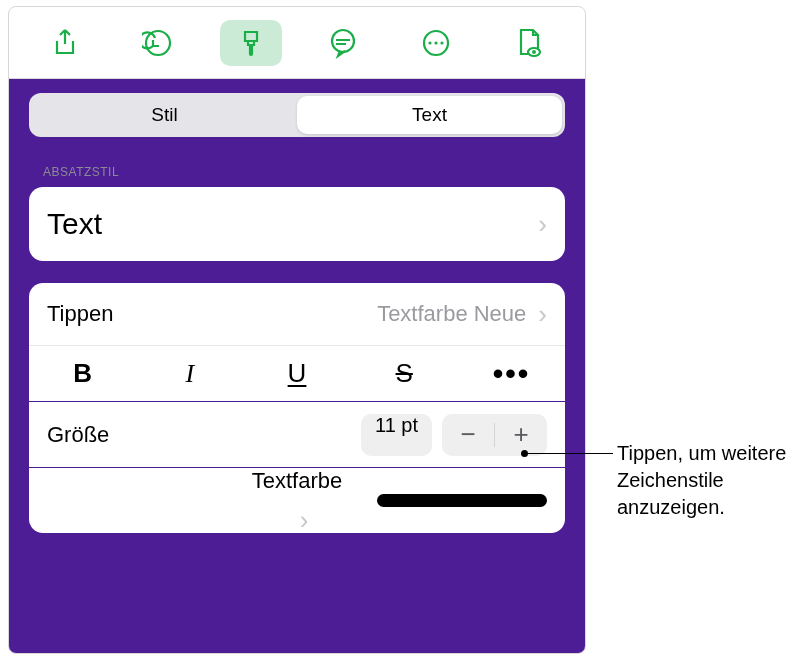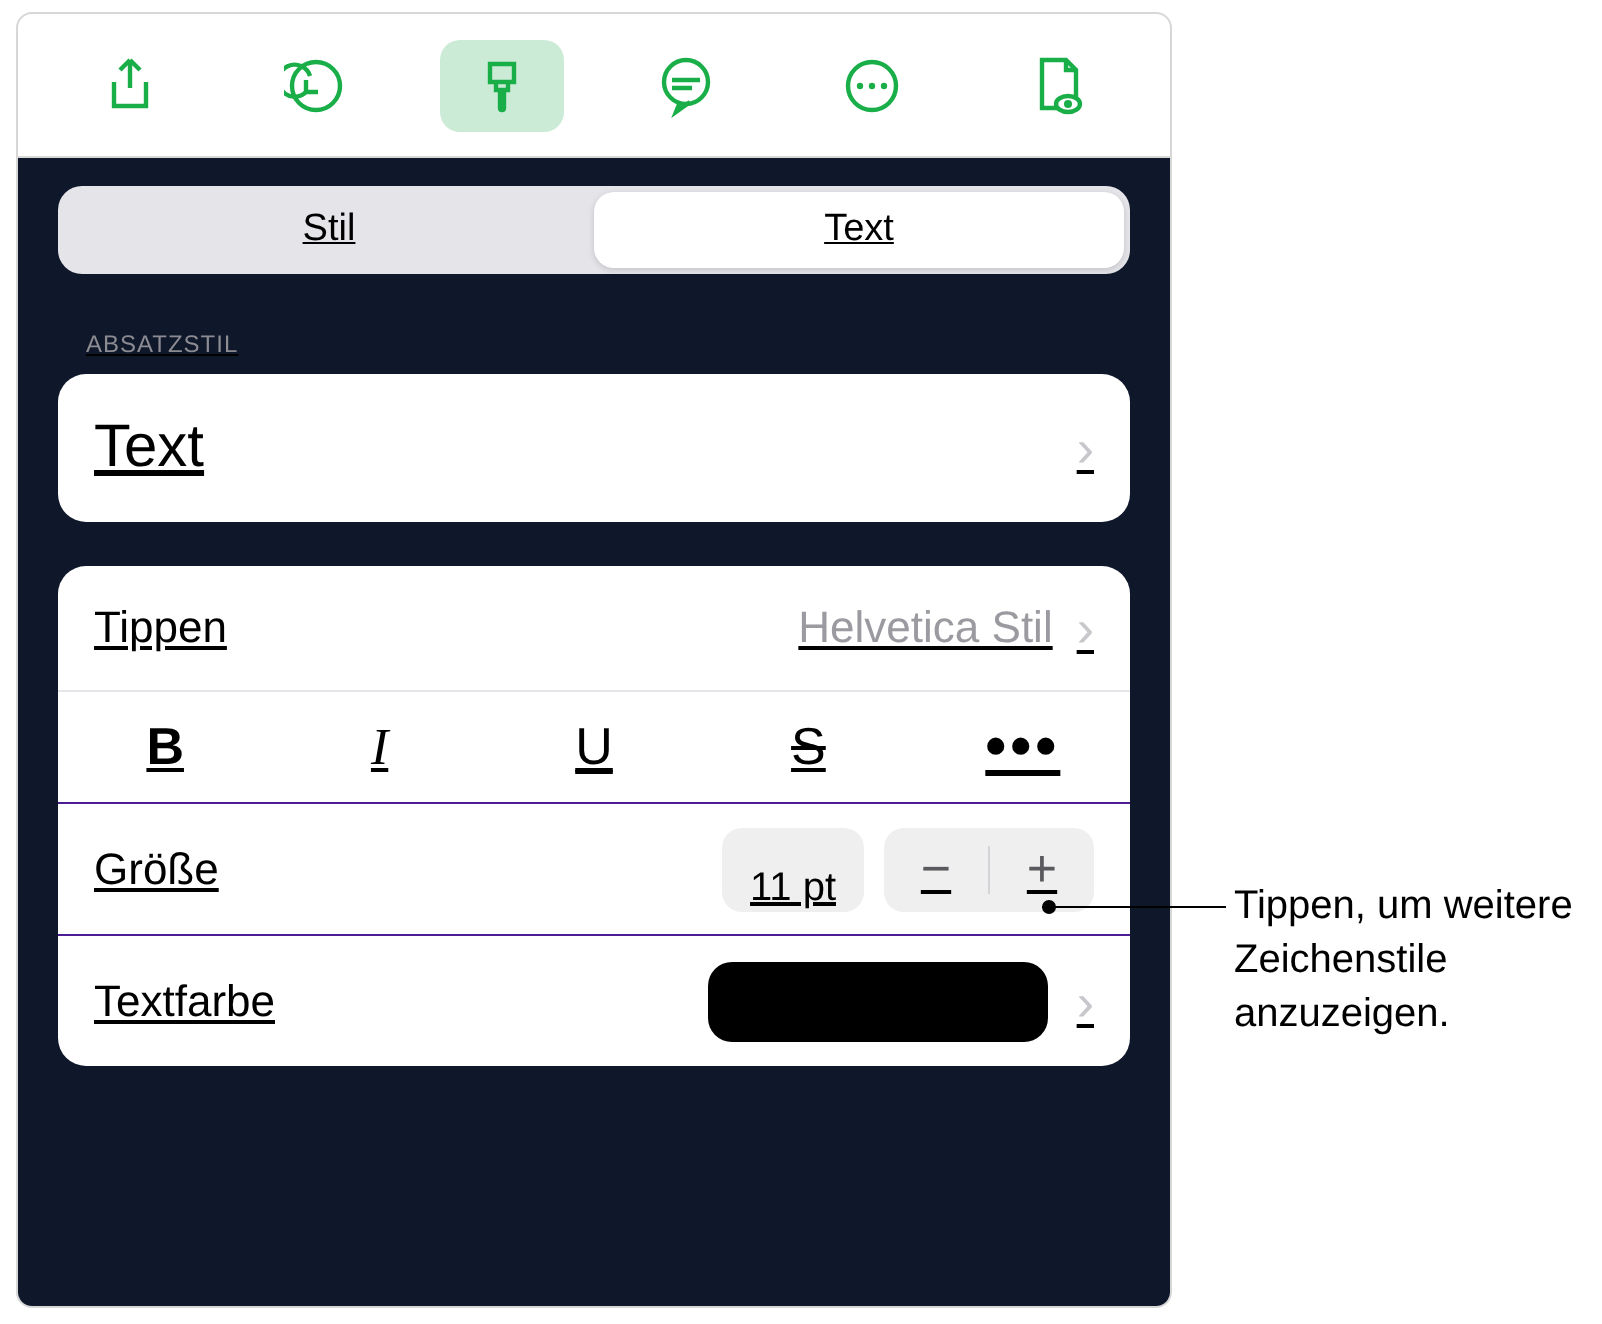--- a/index.html
+++ b/index.html
@@ -36,24 +36,23 @@
     align-items: center;
     justify-content: center;
     border-radius: 10px;
     cursor: pointer;
   }
   .toolbar .tbtn.active {
     background: #ccebd6;
   }
   .toolbar svg { stroke: #1aae49; fill: none; stroke-width: 2.2; }
   .body {
-    background: #0f172a;
+    background: #4c1d95;
     height: calc(100% - 72px);
     overflow: hidden;
-    text-decoration: underline;
   }
   .segmented {
     margin: 14px 20px 0 20px;
     height: 44px;
     background: #e4e4e9;
     border-radius: 12px;
     display: flex;
     padding: 3px;
   }
   .segmented .seg {
@@ -146,21 +145,21 @@
   .sbtn.strike { text-decoration: line-through; }
   .sbtn.more { font-size: 30px; letter-spacing: 2px; font-weight: 700; }
 
   .size-box {
     margin-left: auto;
     background: #efefef;
     height: 42px;
     padding: 0 14px;
     border-radius: 10px;
     display: flex;
-    align-items: flex-end;
+    align-items: flex-start;
     font-size: 20px;
     color: #000;
     margin-right: 10px;
   }
   .stepper {
     display: flex;
     align-items: center;
     height: 42px;
     border-radius: 10px;
     background: #efefef;
@@ -286,21 +285,21 @@
         <span class="chevron">›</span>
       </div>
     </div>
 
     <div style="height:22px;"></div>
 
     <div class="card">
 
       <div class="row">
         <span class="row-label">Tippen</span>
-        <span class="row-value">Helvetica Stil</span>
+        <span class="row-value">Textfarbe Neue</span>
         <span class="chevron">›</span>
       </div>
 
       <div class="style-row">
         <div class="sbtn bold">
             <span>B</span>
           </div>
         <div class="sbtn italic">
             <span>I</span>
           </div>
@@ -324,21 +323,21 @@
           <div class="stbtn">
               <span>−</span>
             </div>
           <div class="divider"></div>
           <div class="stbtn">
               <span>+</span>
             </div>
         </div>
       </div>
 
-      <div class="row" style="height:66px;">
+      <div class="row" style="height:66px;flex-direction:column;">
         <span class="row-label">Textfarbe</span>
         <div class="color-swatch"></div>
         <span class="chevron" style="margin-left:10px;">›</span>
       </div>
 
     </div>
 
   </div>
 </div>
 

